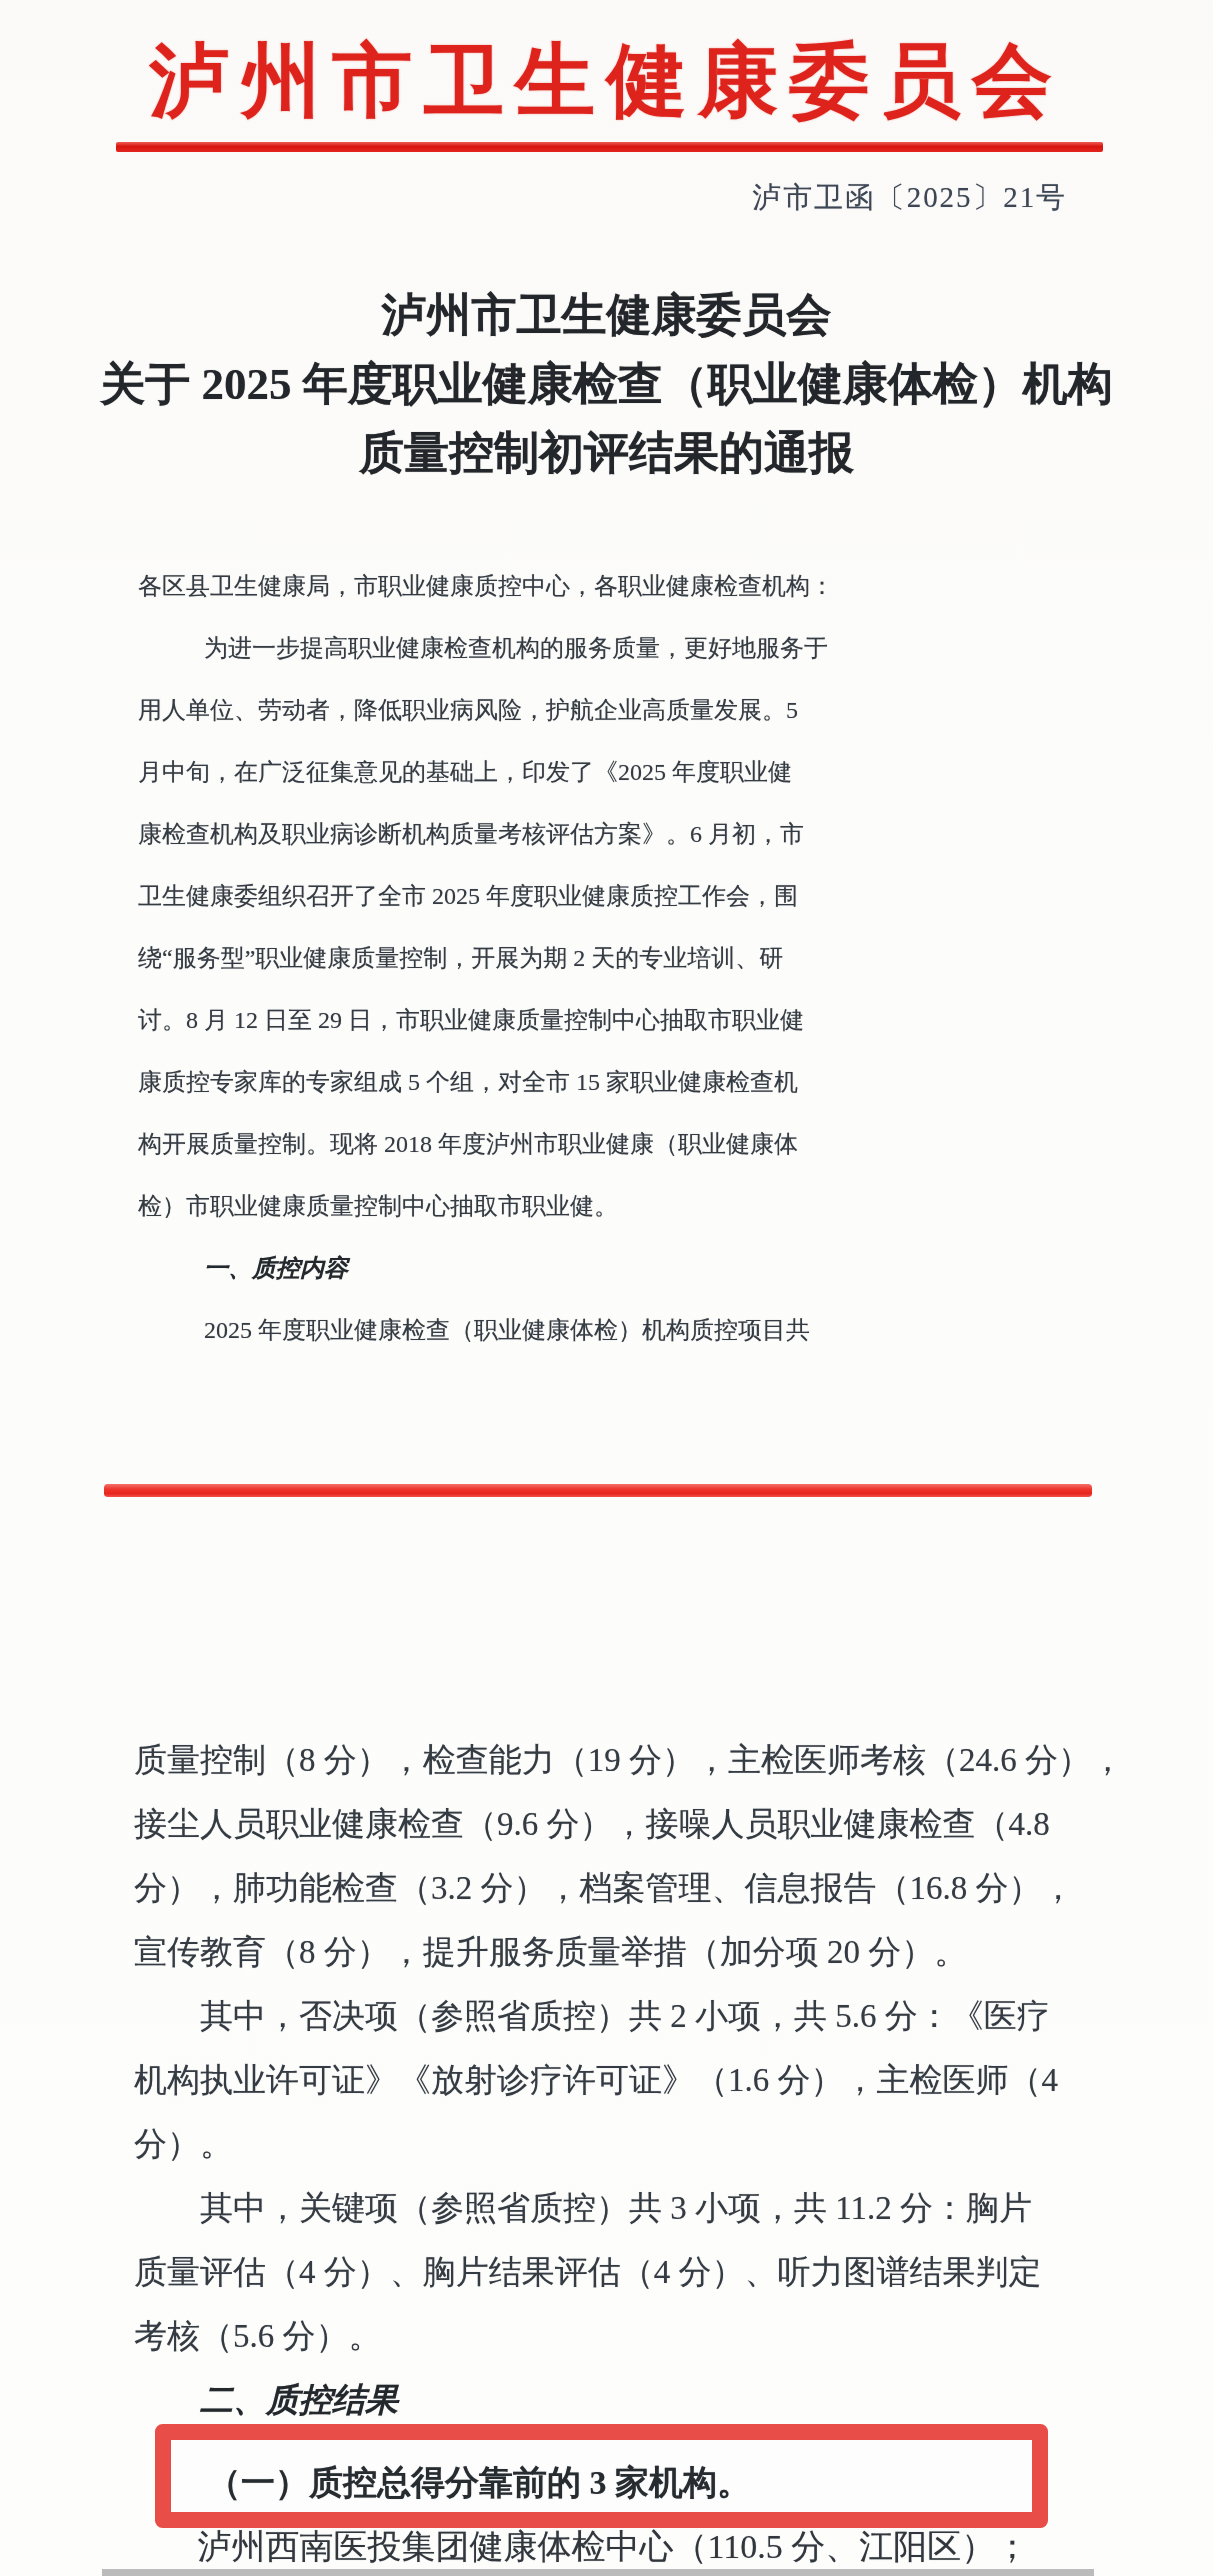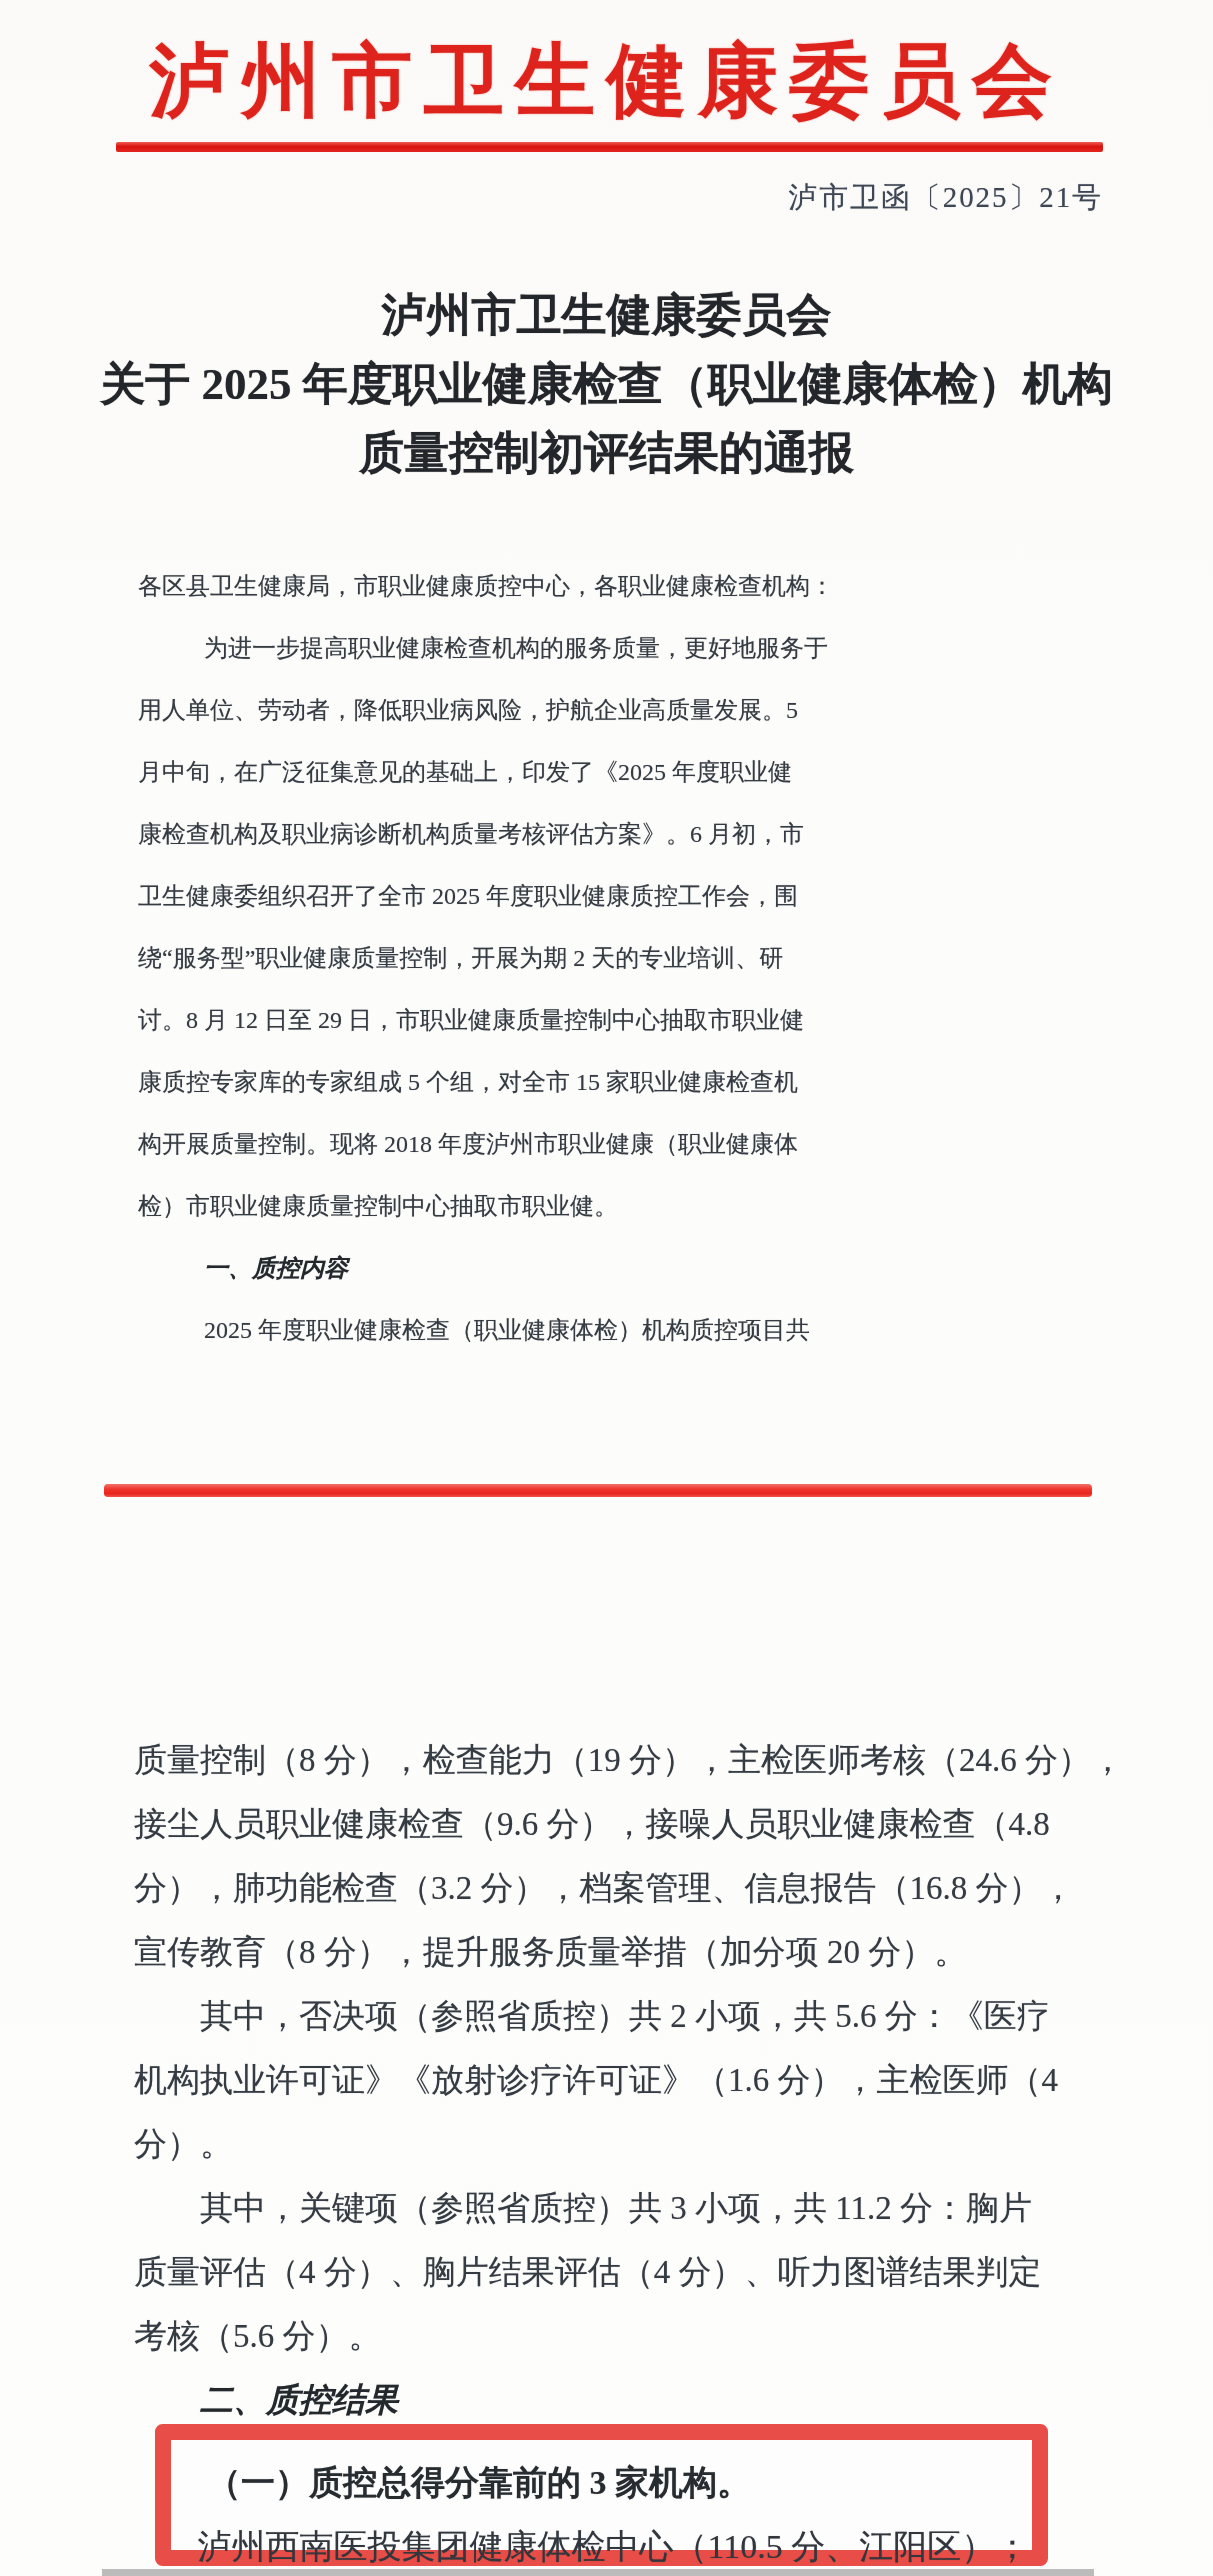--- a/index.html
+++ b/index.html
@@ -25,21 +25,20 @@
     background:linear-gradient(180deg,#ef5a52 0%,#d8140e 45%,#e42620 100%);
     border-radius:1.9px;
   }
   .doc-number{
     position:absolute;top:178px;left:0;width:1067px;
     text-align:right;
     font-size:29px;color:#3d4654;
     letter-spacing:1.9px;
     text-shadow:0 0 0.9px rgba(40,50,65,.4);
     white-space:nowrap;
-    padding-left:36px;
   }
   .doc-title{
     position:absolute;top:281px;left:0;width:100%;
     text-align:center;
     font-size:45px;line-height:69px;font-weight:bold;
     color:#23272b;
     text-shadow:0 0 0.9px rgba(0,0,0,.45);
   }
   .body-block{
     position:absolute;
@@ -54,21 +53,21 @@
   .page-divider{
     position:absolute;top:1484px;left:104px;width:988px;height:13.3px;
     background:linear-gradient(180deg,#f4716a 0%,#ee352c 40%,#e8251d 75%,#f0544d 100%);
     border-radius:3.8px;
   }
   .bottom-shadow{
     position:absolute;top:2569px;left:102px;width:992px;height:6.6px;
     background:#8f8f90;opacity:.6;
   }
   .highlight-box{
-    position:absolute;top:2424px;left:155px;width:893px;height:142px;
+    position:absolute;top:2424px;left:155px;width:893px;height:104px;
     box-sizing:border-box;
     border:16px solid #e84d47;
     border-radius:7.6px;
     background:rgba(255,255,255,.25);
     z-index:2;
   }
   .hl-content{
     padding:11.4px 0 0 26.6px;
     font-size:34px;line-height:64px;
     color:#31373d;

